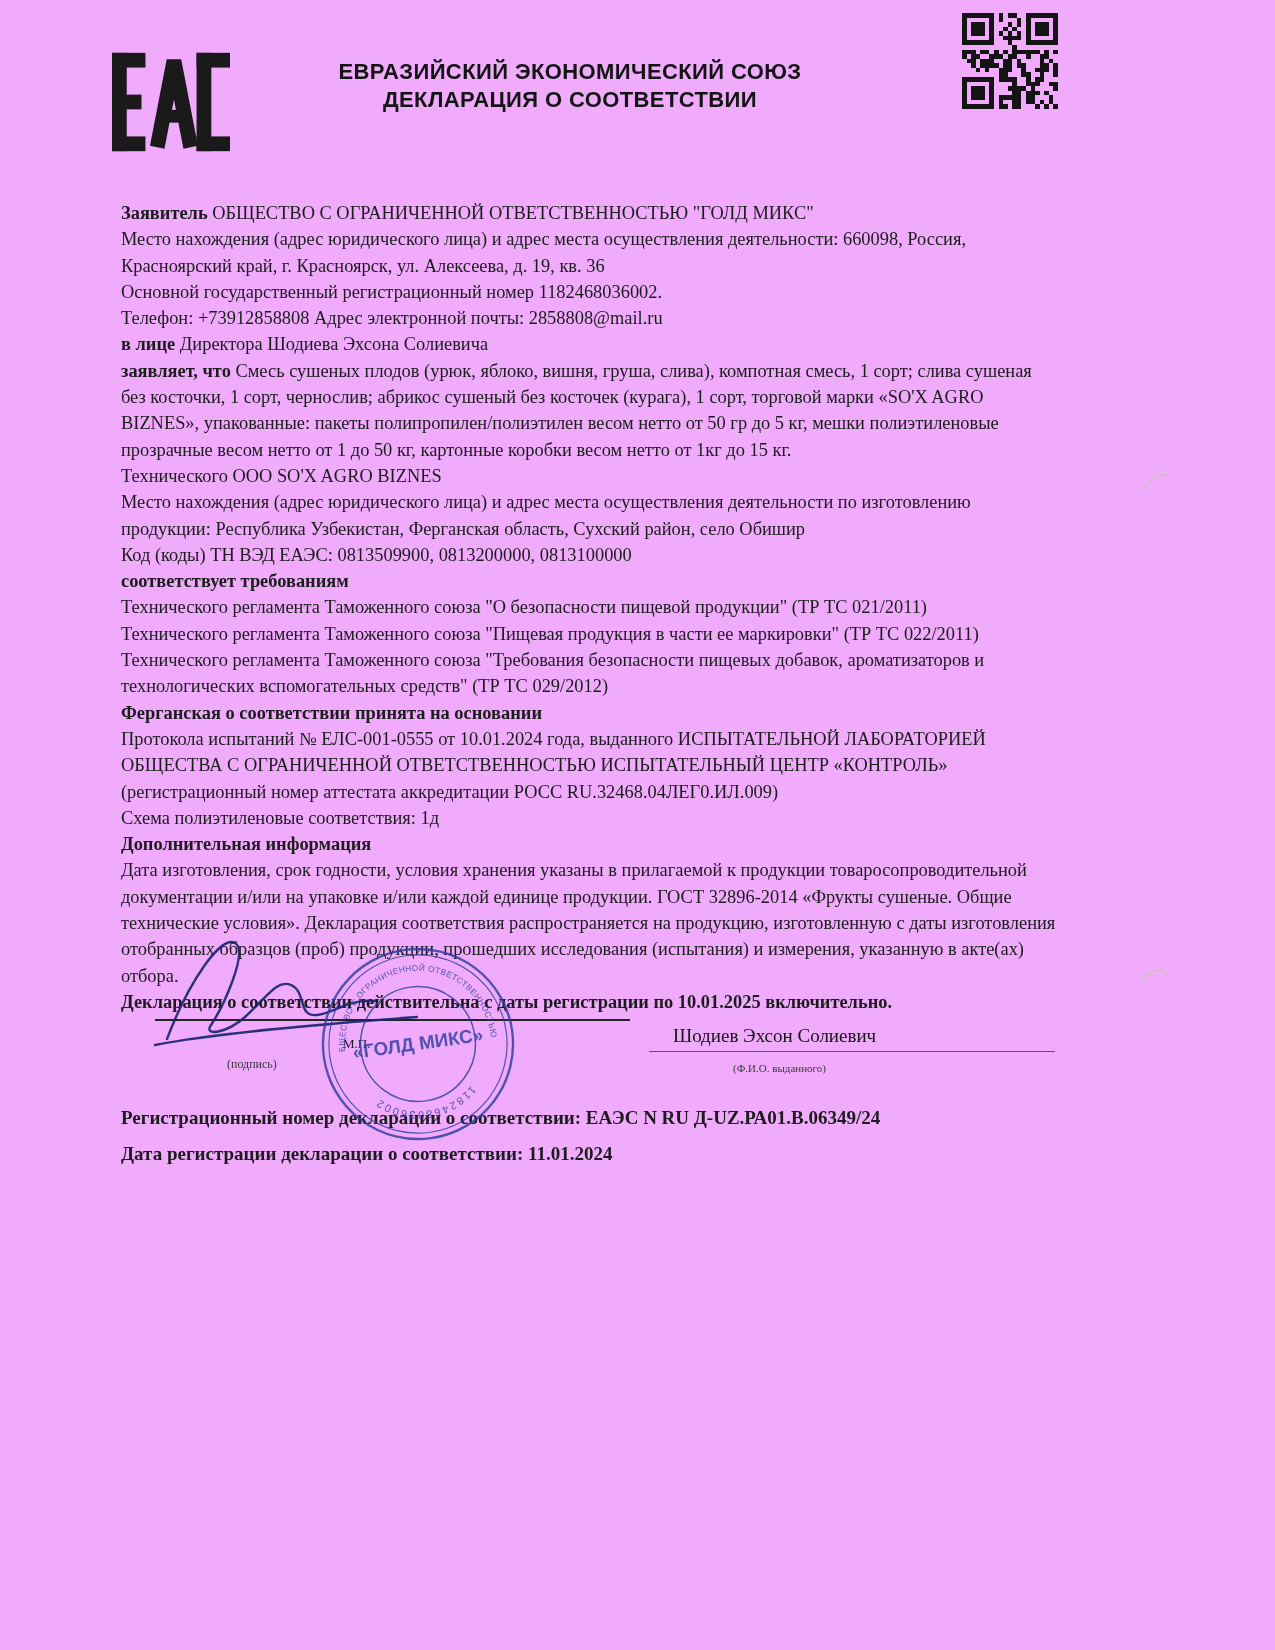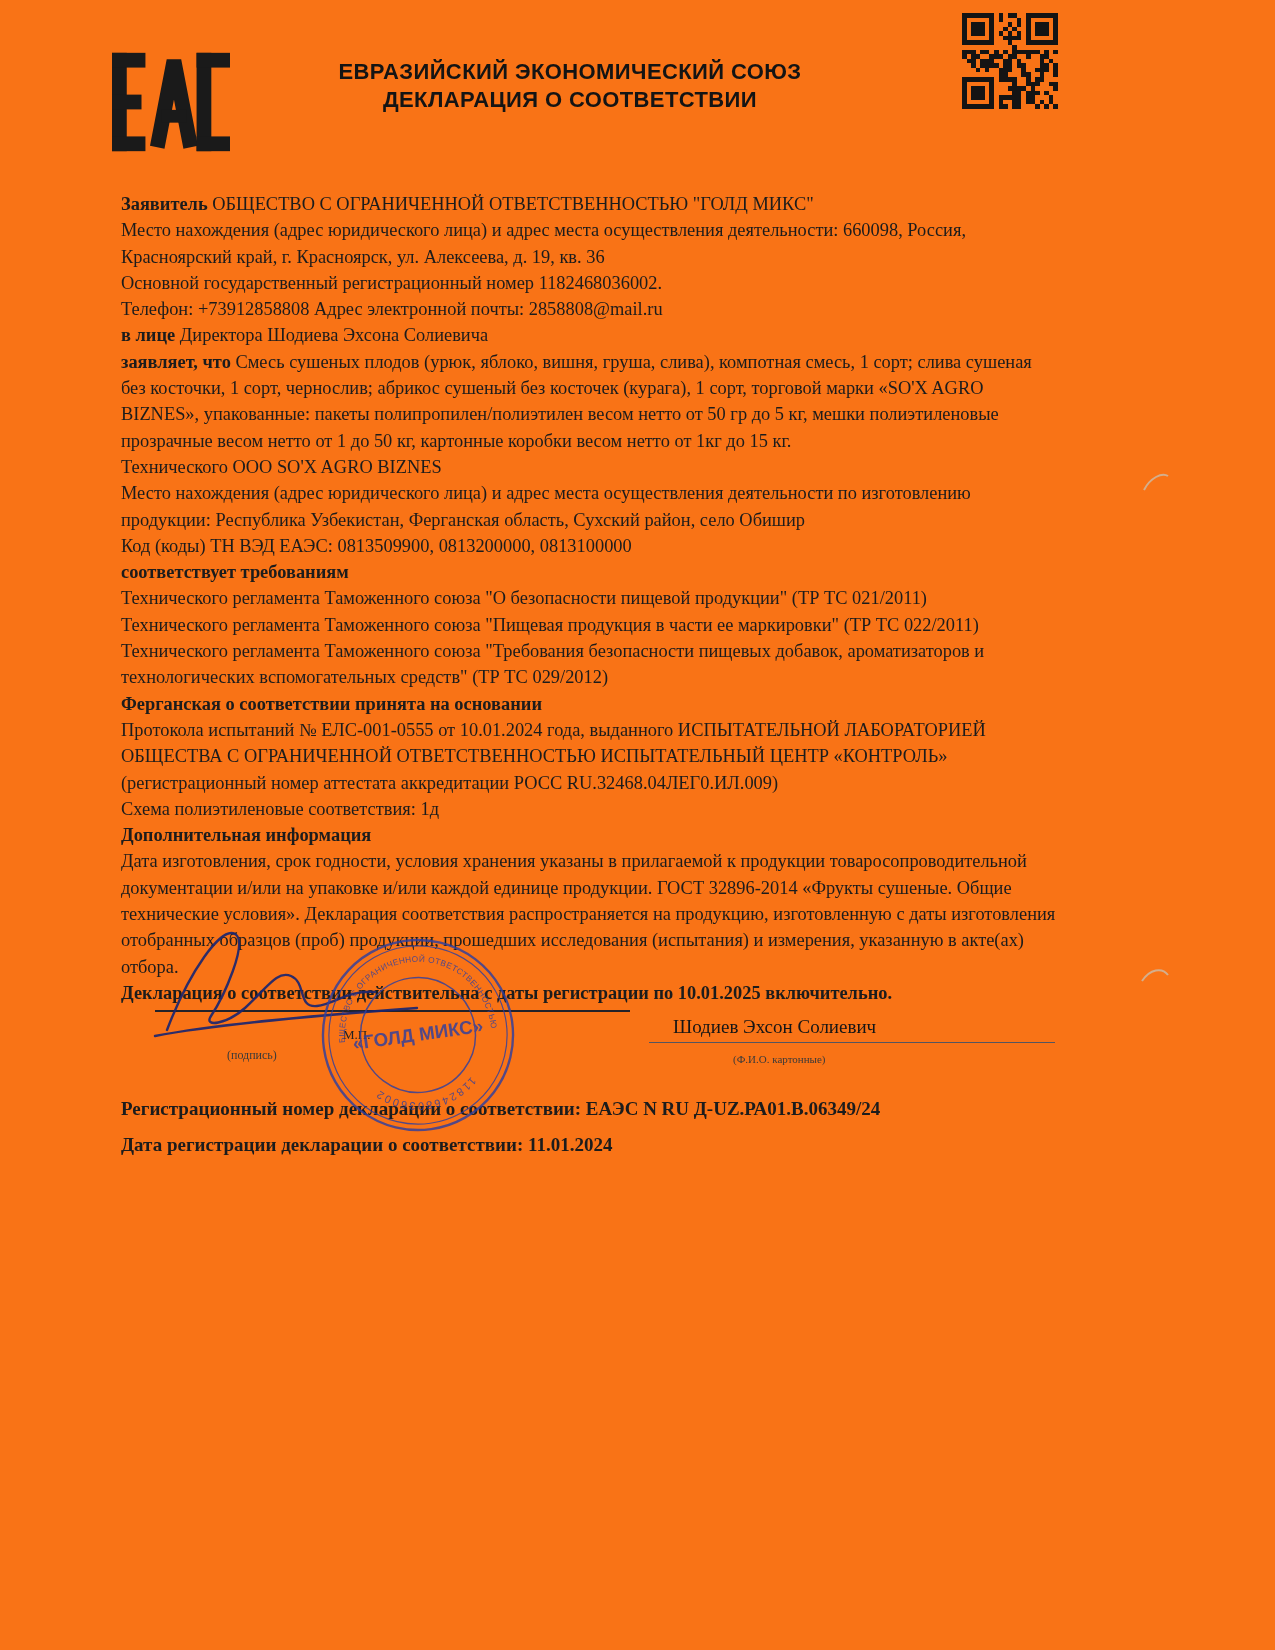--- a/index.html
+++ b/index.html
@@ -1,34 +1,34 @@
 <!DOCTYPE html>
 <html><head>
 <meta charset="utf-8">
 <style>
   * { margin:0; padding:0; box-sizing:border-box; }
   html,body { background:#ffffff; }
   .page {
     position:relative; width:1275px; height:1650px; margin:0 auto;
-    background:#f97316; color:#1d1d1d; overflow:hidden;
+    background:#f0abfc; color:#1d1d1d; overflow:hidden;
     font-family:"Liberation Serif", serif;
   }
   
   .eac-logo { position:absolute; left:112px; top:52px; }
   .doc-title {
     position:absolute; left:280px; top:58px; width:580px; text-align:center;
     font-family:"Liberation Sans", sans-serif; font-weight:bold;
     font-size:22px; line-height:28px; letter-spacing:.4px; color:#141414;
   }
   .qr { position:absolute; left:962px; top:13px; width:96px; height:96px; }
   .qr svg { width:100%; height:100%; shape-rendering:crispEdges; fill:#141414; }
 
   
   .content {
-    position:absolute; left:121px; top:191px; width:938px;
+    position:absolute; left:121px; top:200px; width:938px;
     font-size:18.4px; line-height:26.3px; color:#1c1c1c;
   }
   .content p { margin:0; }
   .content b { font-weight:bold; }
   .h { font-weight:bold; }
 
   
   .sig-row { position:relative; height:76px; }
   .line-left {
     position:absolute; left:34px; top:4px; width:475px; height:0;
@@ -343,21 +343,21 @@
         <g fill="none" stroke="#1c2670" stroke-width="2.4" stroke-linecap="round" opacity="0.92">
           <path d="M 18 118 C 40 60, 72 14, 86 22 C 100 30, 74 86, 62 104 C 54 116, 78 112, 96 96 C 118 76, 128 58, 142 64 C 158 71, 148 96, 168 94 C 186 92, 198 78, 226 80"></path>
           <path d="M 6 124 C 70 112, 160 104, 268 96"></path>
         </g>
       </svg>
       <div class="line-left"></div>
       <span class="mp-label">М.П.</span>
       <span class="cap-left">(подпись)</span>
       <span class="signer">Шодиев Эхсон Солиевич</span>
       <div class="line-right"></div>
-      <span class="cap-right">(Ф.И.О. картонные)</span>
+      <span class="cap-right">(Ф.И.О. выданного)</span>
 
       <svg class="stamp" viewBox="0 0 200 200">
         <g fill="none" stroke="#2f3f9f">
           <circle cx="100" cy="100" r="96" stroke-width="2.4"></circle>
           <circle cx="100" cy="100" r="90" stroke-width="1.2"></circle>
           <circle cx="100" cy="100" r="58" stroke-width="1.5"></circle>
         </g>
         <defs>
           <path id="arcTop" d="M 26 100 A 74 74 0 0 1 174 100"></path>
           <path id="arcBottom" d="M 168 100 A 68 68 0 0 1 32 100"></path>

